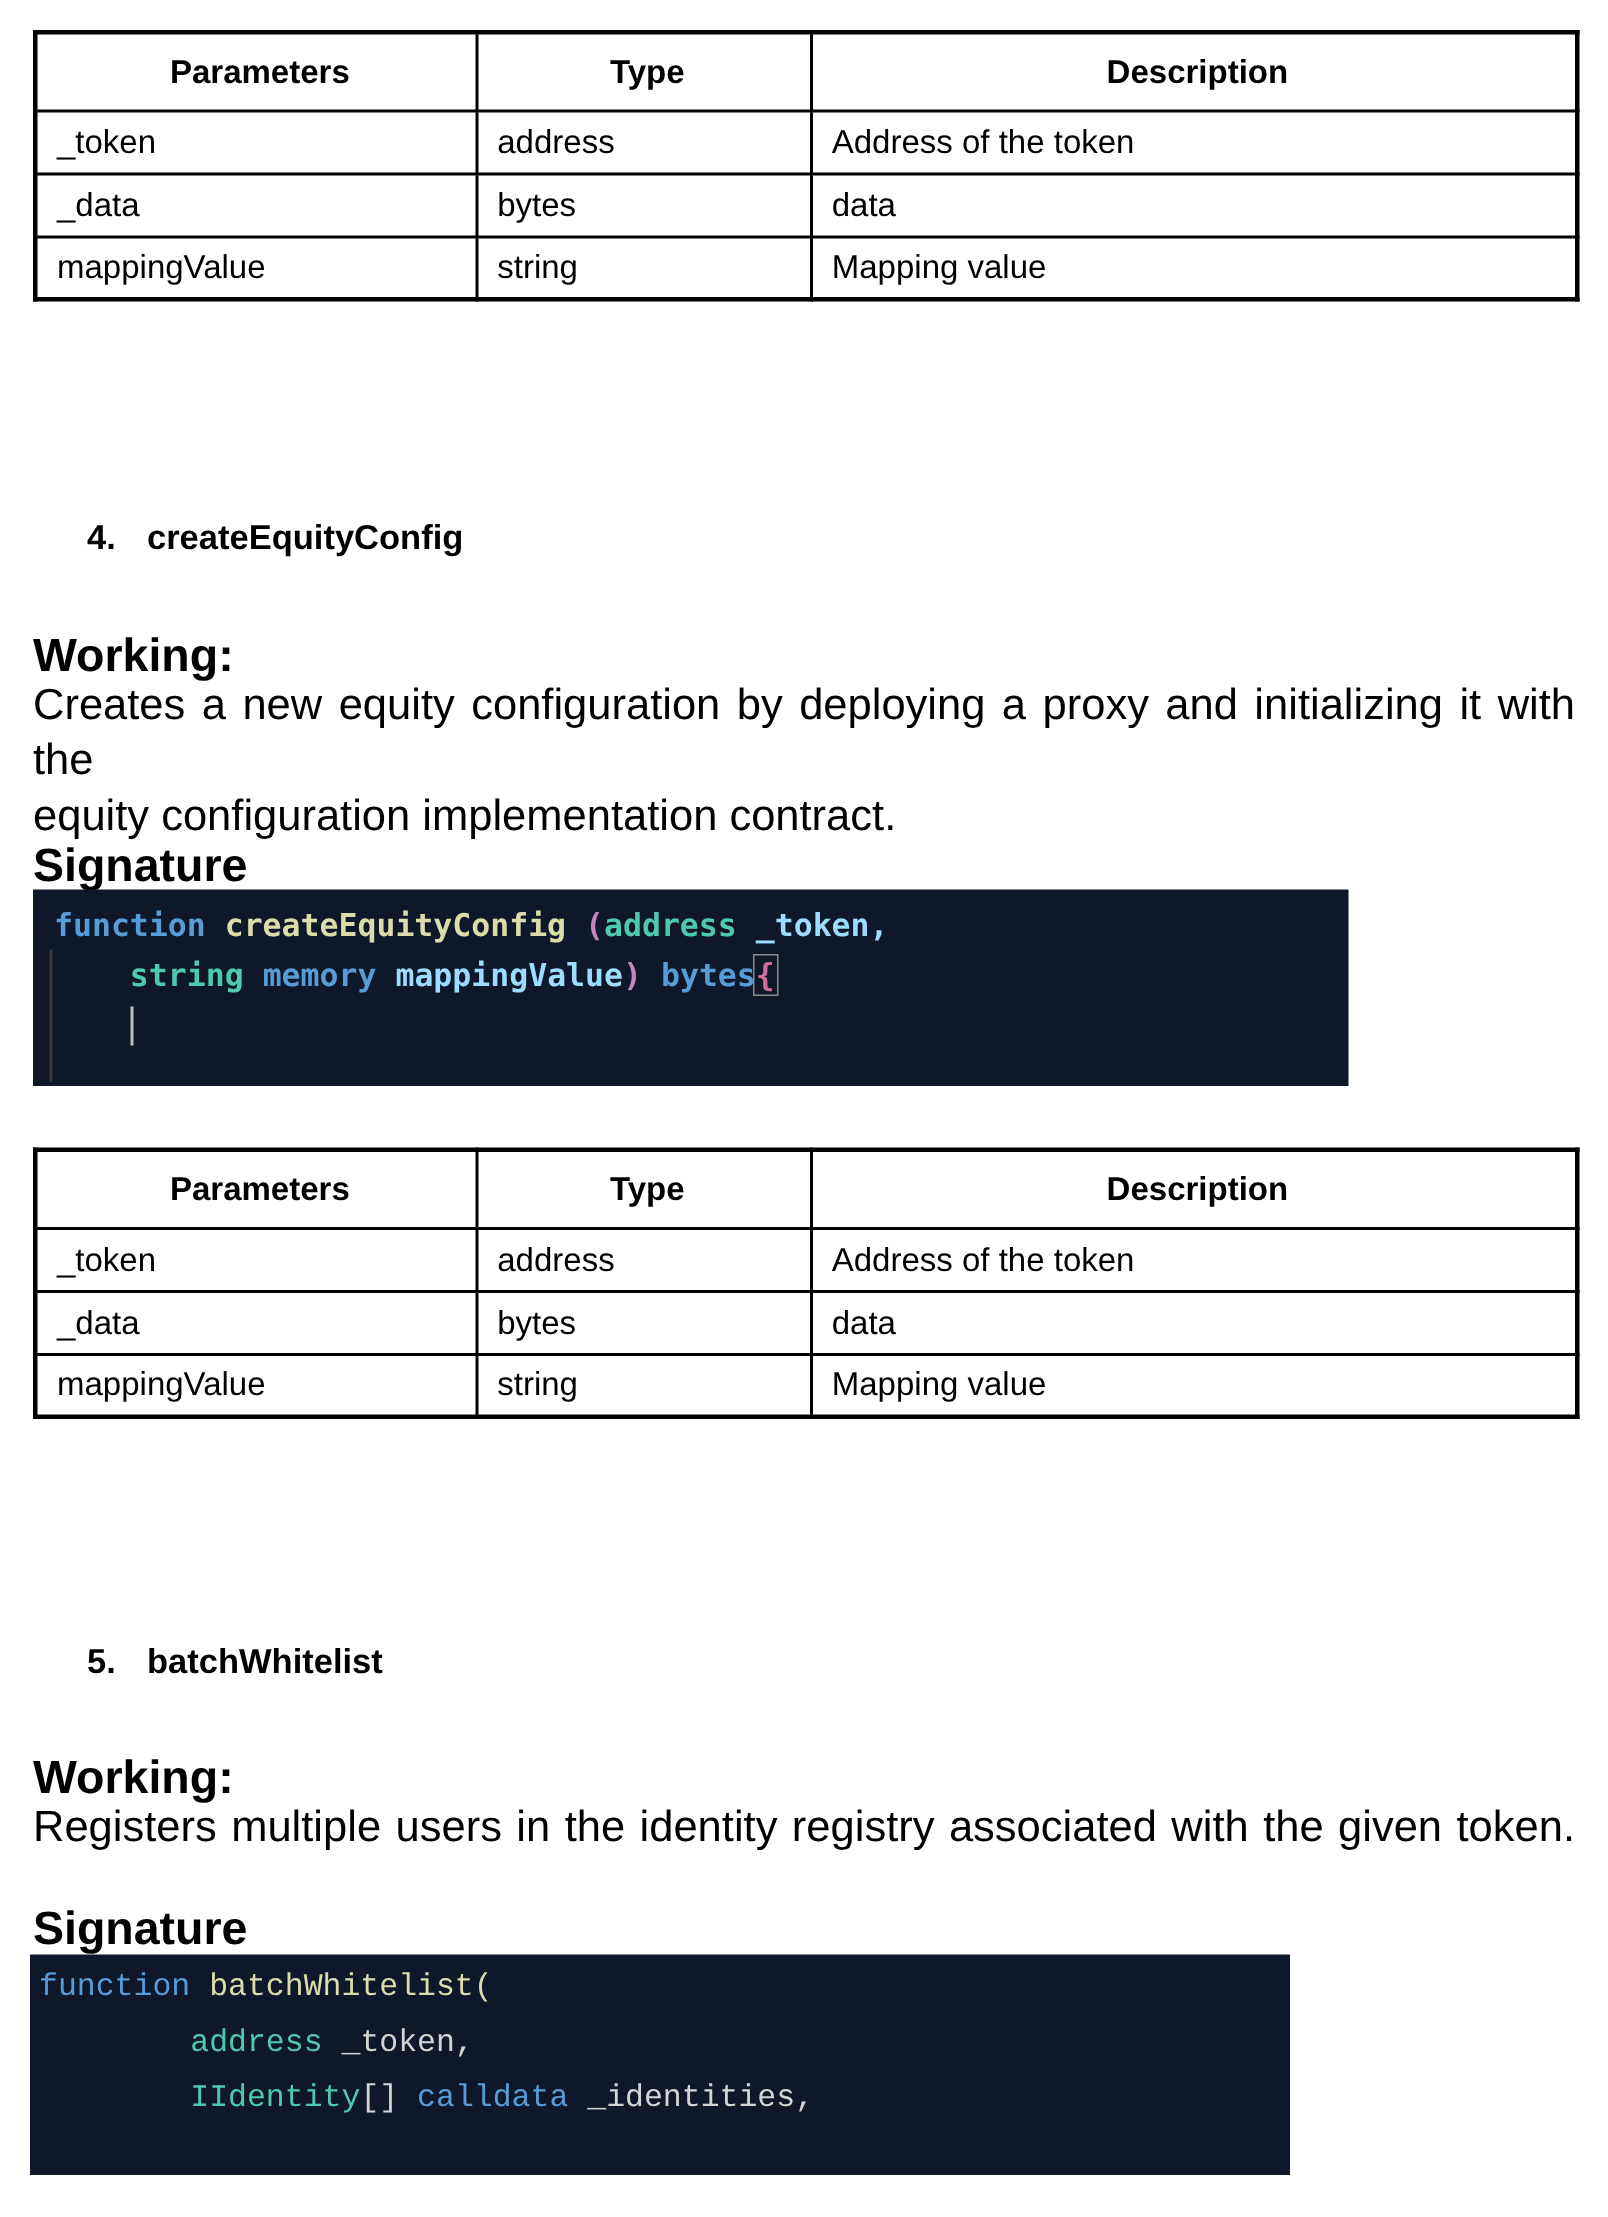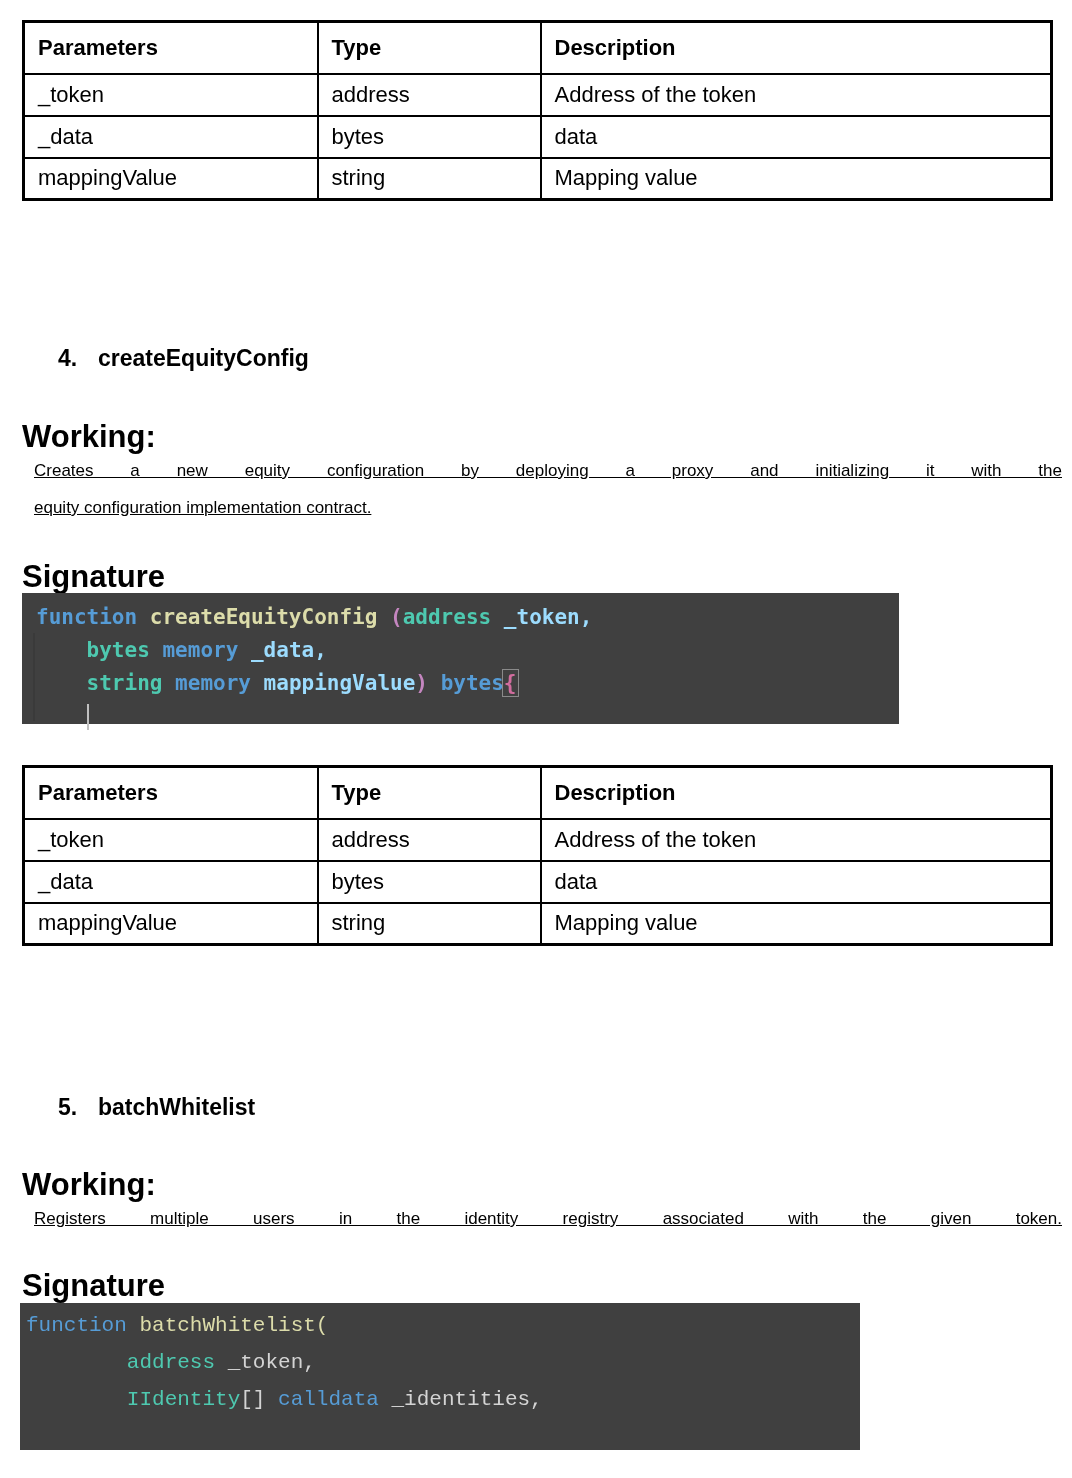--- a/index.html
+++ b/index.html
@@ -20,21 +20,21 @@
     font-size:22px;
     border:3px solid #000;
   }
   .param-table th,.param-table td{
     border:2px solid #000;
     padding:0 8px 0 13px;
     text-align:left;
     vertical-align:middle;
     overflow:hidden;
   }
-  .param-table th{font-weight:bold;}
+  .param-table th{font-weight:bold;text-align:center;}
   .param-table thead tr{height:52px;}
   .param-table tbody tr{height:42px;}
   .tbl-1{left:22px;top:20px;}
   .tbl-2{left:22px;top:765px;}
   .col-param{width:294px;}
   .col-type{width:223px;}
   .col-desc{width:511px;}
 
   
   .section-heading{
@@ -51,31 +51,31 @@
   .bold-label{
     position:absolute;left:22px;
     font-size:31px;font-weight:bold;
   }
   .working-1{top:419px;}
   .sig-1{top:559px;}
   .working-2{top:1167px;}
   .sig-2{top:1268px;}
 
   .para{
-    position:absolute;left:34px;width:1028px;
-    font-size:17px;line-height:37px;text-decoration:underline;
+    position:absolute;left:22px;width:1028px;
+    font-size:29px;line-height:37px;
   }
   .para-1{top:452px;}
   .para-2{top:1200px;}
   .stretch{text-align:justify;text-align-last:justify;}
 
   
   .codeblock{
     position:absolute;
-    background:#404040;
+    background:#0f172a;
     box-sizing:border-box;
   }
   .code-1{
     left:22px;top:593px;width:877px;height:131px;
     font-family:"DejaVu Sans Mono",monospace;
     font-weight:bold;
     font-size:21px;line-height:33px;
     padding:8px 0 0 14px;
   }
   .code-2{
@@ -152,21 +152,20 @@
   <div class="para para-1">
     <div class="stretch">Creates a new equity configuration by deploying a proxy and initializing it with the</div>
     <div>equity configuration implementation contract.</div>
   </div>
 
   <div class="bold-label sig-1">Signature</div>
 
   <div class="codeblock code-1">
     <div class="indent-guide"></div>
   <div class="code-line"><span class="tok-kw">function </span><span class="tok-fn">createEquityConfig </span><span class="tok-br">(</span><span class="tok-type">address</span><span class="tok-pl"> </span><span class="tok-var">_token,</span></div>
-      <div class="code-line"><span class="tok-pl">    </span><span class="tok-type">bytes</span><span class="tok-pl"> </span><span class="tok-kw">memory</span><span class="tok-pl"> </span><span class="tok-var">_data,</span></div>
       <div class="code-line"><span class="tok-pl">    </span><span class="tok-type">string</span><span class="tok-pl"> </span><span class="tok-kw">memory</span><span class="tok-pl"> </span><span class="tok-var">mappingValue</span><span class="tok-br">)</span><span class="tok-pl"> </span><span class="tok-kw">bytes</span><span class="tok-brace">{</span></div>
       <div class="code-line"><span class="tok-pl">    </span><span class="tok-cursor"></span></div>
     </div>
 
   <table class="param-table tbl-2">
     <colgroup>
       <col class="col-param">
         <col class="col-type">
         <col class="col-desc">
     </colgroup>

